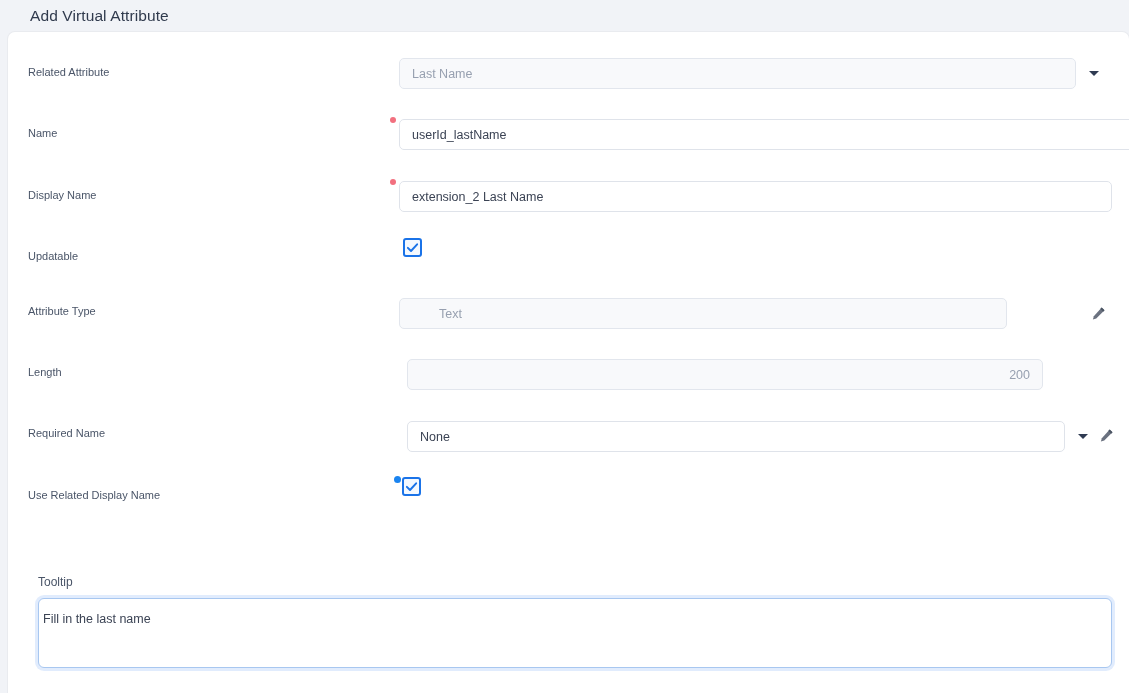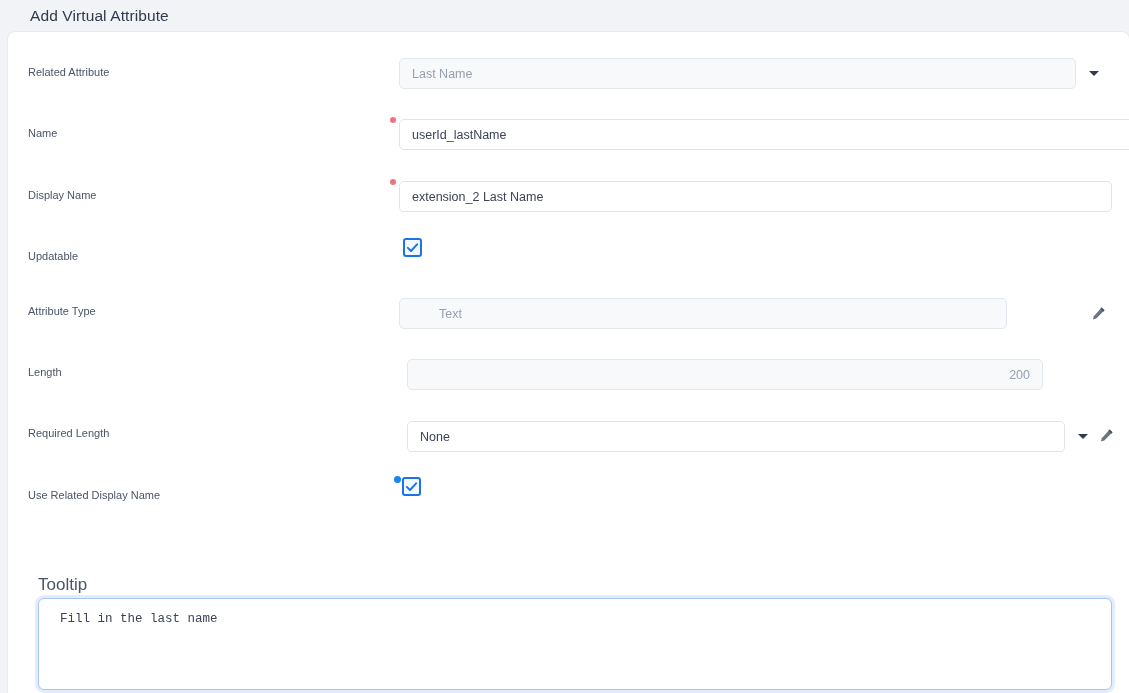--- a/index.html
+++ b/index.html
@@ -134,37 +134,37 @@
     width: 15px;
     height: 15px;
   }
   .pencil svg { width: 15px; height: 15px; display: block; }
 
   
   .ta-label {
     position: absolute;
     left: 30px;
     top: 543px;
-    font-size: 17px;
+    font-size: 12px;
     color: #4a5568;
   }
   .textarea {
     position: absolute;
     left: 30px;
     top: 566px;
     width: 1074px;
-    height: 92px;
+    height: 70px;
     border: 1px solid #a8c7f0;
     border-radius: 6px;
     box-shadow: 0 0 0 3px rgba(120,170,245,.22);
     background: #ffffff;
-    font-family: Liberation Mono, monospace;
+    font-family: Liberation Sans, sans-serif;
     font-size: 12.5px;
     color: #3b4354;
-    padding: 12px 21px;
+    padding: 12px 4px;
     line-height: 17px;
     resize: none;
     outline: none;
   }
 </style>
 </head>
 <body>
 
 <div class="page-header">
   <span class="page-title">Add Virtual Attribute</span>
@@ -209,21 +209,21 @@
       </svg>
     </span>
   </div>
 
   <div class="row">
     <span class="label" style="top:332px;">Length</span>
     <input class="field disabled num" style="left: 399px; top: 327px; width: 636px;" readonly="" value="200">
   </div>
 
   <div class="row">
-    <span class="label" style="top:393px;">Required Length</span>
+    <span class="label" style="top:393px;">Required Name</span>
     <input class="field" style="left: 399px; top: 389px; width: 658px;" readonly="" value="None">
     <span class="caret" style="left:1070px; top:402px;"></span>
     <span class="pencil" style="left:1091px; top:396px;">
       <svg viewBox="0 0 16 16">
         <path d="M11.4 1.6 L14.4 4.6 L5.6 13.4 L2 14.4 L3 10.8 Z" fill="#6b7280"></path>
         <path d="M11.4 1.6 L14.4 4.6 L13 6 L10 3 Z" fill="#4b5563"></path>
       </svg>
     </span>
   </div>
 

